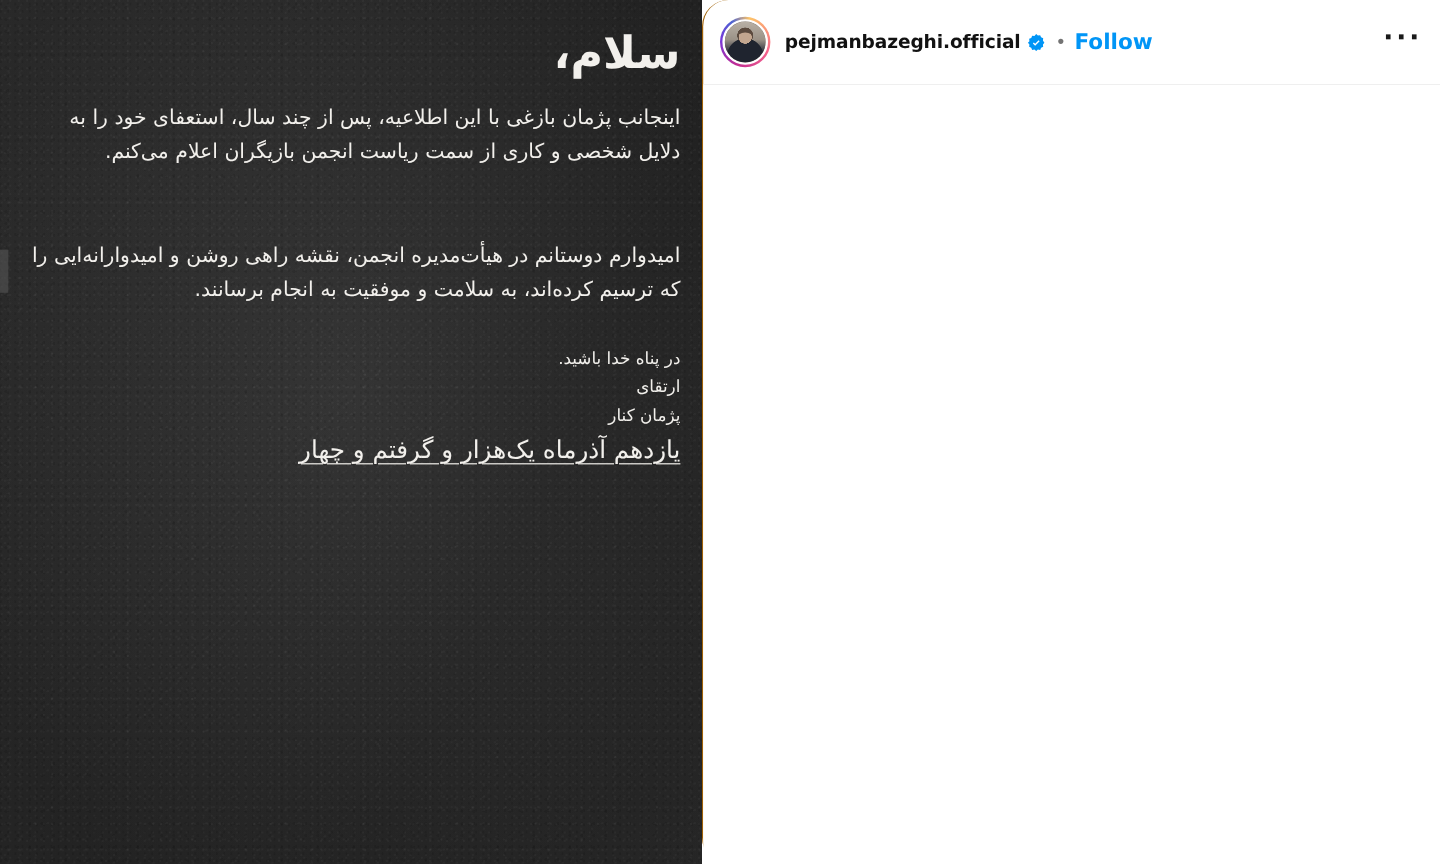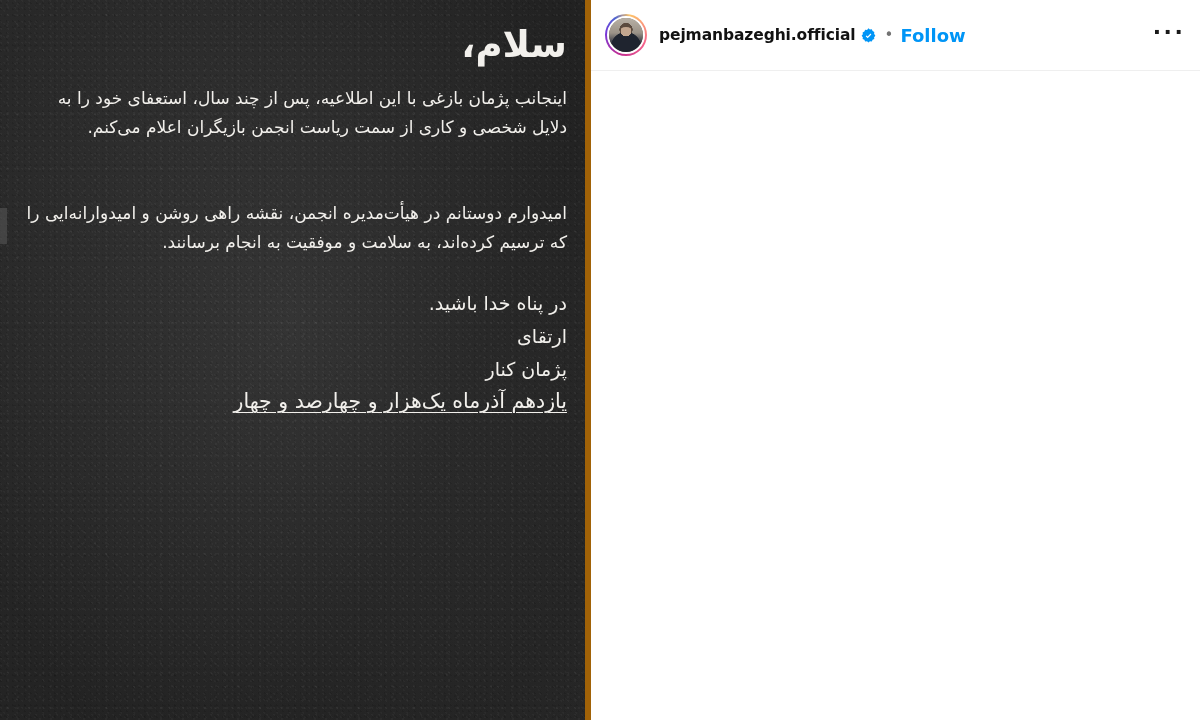--- a/index.html
+++ b/index.html
@@ -71,21 +71,21 @@
   .media-text p {
     margin: 0;
     font-size: 17px;
     line-height: 1.72;
     font-weight: 400;
   }
   .media-text .para-gap { height: 30px; }
   .media-text .para-gap-sm { height: 26px; }
   .media-text .tight { line-height: 1.68; }
   .media-text .signature {
-    font-size: 19px;
+    font-size: 14px;
     line-height: 1.72;
   }
   .media-text .dateline {
     font-size: 20.5px;
     line-height: 1.6;
     text-decoration: underline;
     text-underline-offset: 4px;
     text-decoration-thickness: 1px;
   }
   .edge-notch {
@@ -97,22 +97,23 @@
     background: #5a5a5a;
     opacity: .55;
   }
 
   
   .post-panel {
     position: relative;
     flex: 1 1 auto;
     height: 720px;
     background: #ffffff;
-    border-left: 6px solid #a16207;
-    box-sizing: border-box;
+    border-left: 1px solid #a16207;
+    box-sizing: border-box;
+    border-radius: 22px;
   }
   .post-header {
     display: flex;
     align-items: center;
     height: 71px;
     padding: 0 14px 0 14px;
     box-sizing: border-box;
     border-bottom: 1px solid #efefef;
   }
   .avatar-ring {
@@ -246,21 +247,21 @@
       <div class="salam">سلام،</div>
 
       <p>اینجانب پژمان بازغی با این اطلاعیه، پس از چند سال، استعفای خود را به دلایل شخصی و کاری از سمت ریاست انجمن بازیگران اعلام می‌کنم.</p>
       <div class="para-gap-sm"></div>
       <div class="para-gap"></div>
       <p>امیدوارم دوستانم در هیأت‌مدیره انجمن، نقشه راهی روشن و امیدوارانه‌ایی را که ترسیم کرده‌اند، به سلامت و موفقیت به انجام برسانند.</p>
       <div class="para-gap"></div>
       <div class="signature">در پناه خدا باشید.</div>
       <div class="signature">ارتقای</div>
       <div class="signature">پژمان کنار</div>
-      <div class="dateline">یازدهم آذرماه یک‌هزار و چهارصد و چهار</div>
+      <div class="dateline">یازدهم آذرماه یک‌هزار و گرفتم و چهار</div>
     </div>
   </div>
 
   <div class="post-panel">
 
     <div class="post-header">
 
       <div class="avatar-ring">
         <div class="avatar-inner">
           <div class="avatar-photo"></div>

